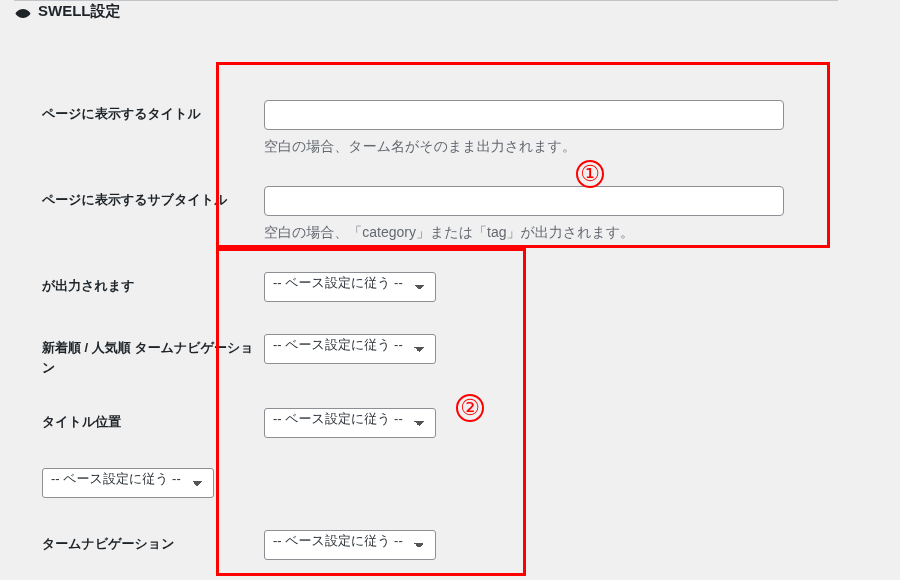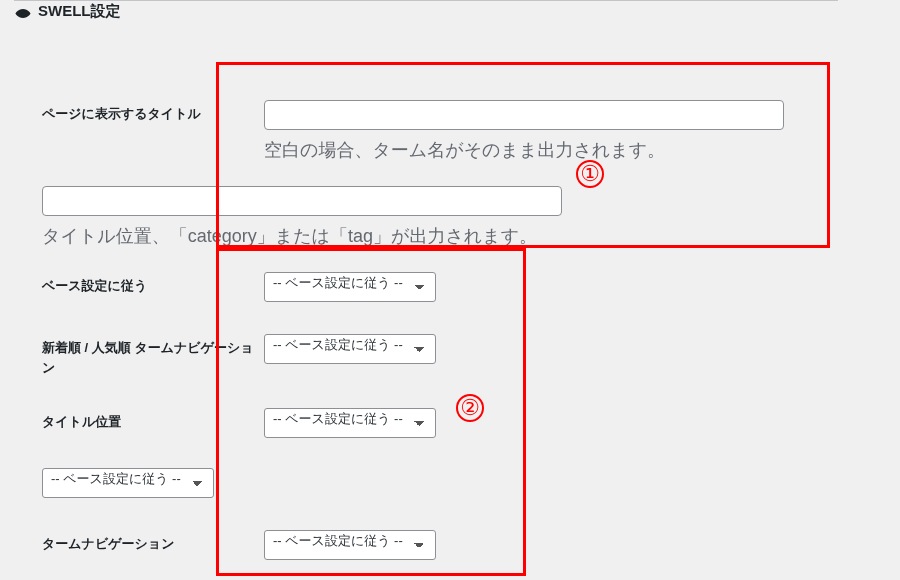--- a/index.html
+++ b/index.html
@@ -58,21 +58,21 @@
     width: 520px;
     height: 30px;
     border: 1px solid #8c8f94;
     border-radius: 4px;
     background: #fff;
     padding: 0 8px;
     font-size: 14px;
   }
   .hint {
     margin-top: 8px;
-    font-size: 18px;
+    font-size: 14px;
     color: #646970;
   }
   select.base {
     width: 172px;
     height: 30px;
     border: 1px solid #8c8f94;
     border-radius: 3px;
     background: #fff;
     font-size: 13px;
     padding: 0 24px 9px 8px;
@@ -122,28 +122,29 @@
 
 <div class="row" style="top:100px">
   <div class="label-col">ページに表示するタイトル</div>
   <div class="field-col">
     <input type="text" class="wide" value="" style="">
     <div class="hint">空白の場合、ターム名がそのまま出力されます。</div>
   </div>
 </div>
 
 <div class="row" style="top:186px">
+  <div class="label-col">ページに表示するサブタイトル</div>
   <div class="field-col">
     <input type="text" class="wide" value="" style="">
-    <div class="hint">タイトル位置、「category」または「tag」が出力されます。</div>
+    <div class="hint">空白の場合、「category」または「tag」が出力されます。</div>
   </div>
 </div>
 
 <div class="row" style="top:272px">
-  <div class="label-col">ベース設定に従う</div>
+  <div class="label-col">が出力されます</div>
   <div class="field-col">
     <select class="base">
       <option>-- ベース設定に従う --</option>
     </select>
   </div>
 </div>
 
 <div class="row" style="top:334px">
   <div class="label-col">新着順 / 人気順 タームナビゲーション</div>
   <div class="field-col">

